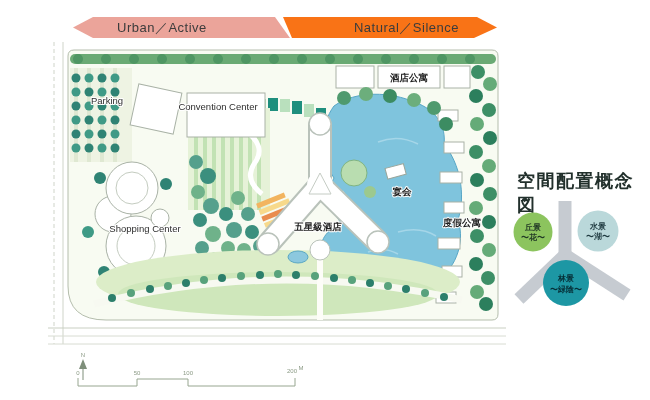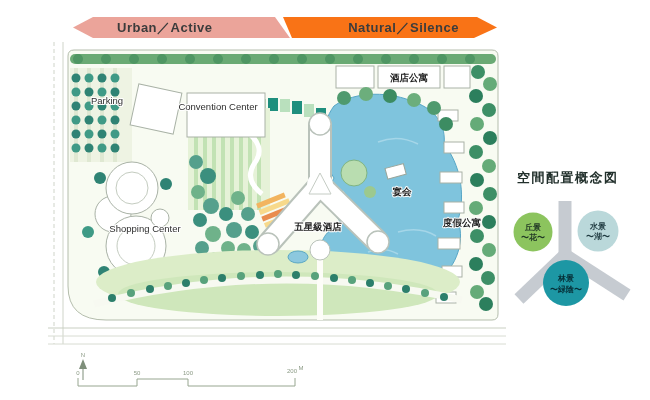--- a/index.html
+++ b/index.html
@@ -1,26 +1,26 @@
 <!DOCTYPE html>
 <html><head>
 <meta charset="utf-8">
 <style>
   html,body{margin:0;padding:0;}
   body{width:650px;height:400px;position:relative;background:#ffffff;overflow:hidden;
        font-family:"Liberation Sans","DejaVu Sans",sans-serif;}
-  .ribbon{position:absolute;top:17px;height:21px;font-size:13px;font-weight:700;
+  .ribbon{position:absolute;top:17px;height:21px;font-size:13px;font-weight:400;
           color:#3c3c3c;line-height:21px;letter-spacing:.5px;}
   .ribbon-urban{left:73px;width:217px;background:#eba49a;padding-left:0;
       clip-path:polygon(0 50%,20px 0,calc(100% - 15px) 0,100% 100%,20px 100%);}
   .ribbon-urban span{margin-left:44px;}
   .ribbon-natural{left:283px;width:214px;background:#f97316;text-align:right;
       clip-path:polygon(0 0,calc(100% - 20px) 0,100% 50%,calc(100% - 23px) 100%,9px 100%);}
   .ribbon-natural span{margin-right:38px;}
-  .concept-title{position:absolute;left:517px;top:169px;font-size:13px;font-weight:700;
+  .concept-title{position:absolute;left:517px;top:169px;font-size:18px;font-weight:700;
       color:#22302c;letter-spacing:1.5px;}
   svg text{font-family:"Liberation Sans","DejaVu Sans",sans-serif;}
   .plan-label{font-size:9.5px;fill:#2e2e2e;paint-order:stroke;stroke:#ffffff;stroke-width:2.2px;
       stroke-linejoin:round;}
   .plan-label-cjk{font-size:9.5px;font-weight:700;fill:#1e1e1e;paint-order:stroke;stroke:#ffffff;
       stroke-width:2px;stroke-linejoin:round;}
   .scale-text{font-size:6px;fill:#8b9a85;}
   .circle-text{font-size:8px;font-weight:700;}
 </style>
 </head>

